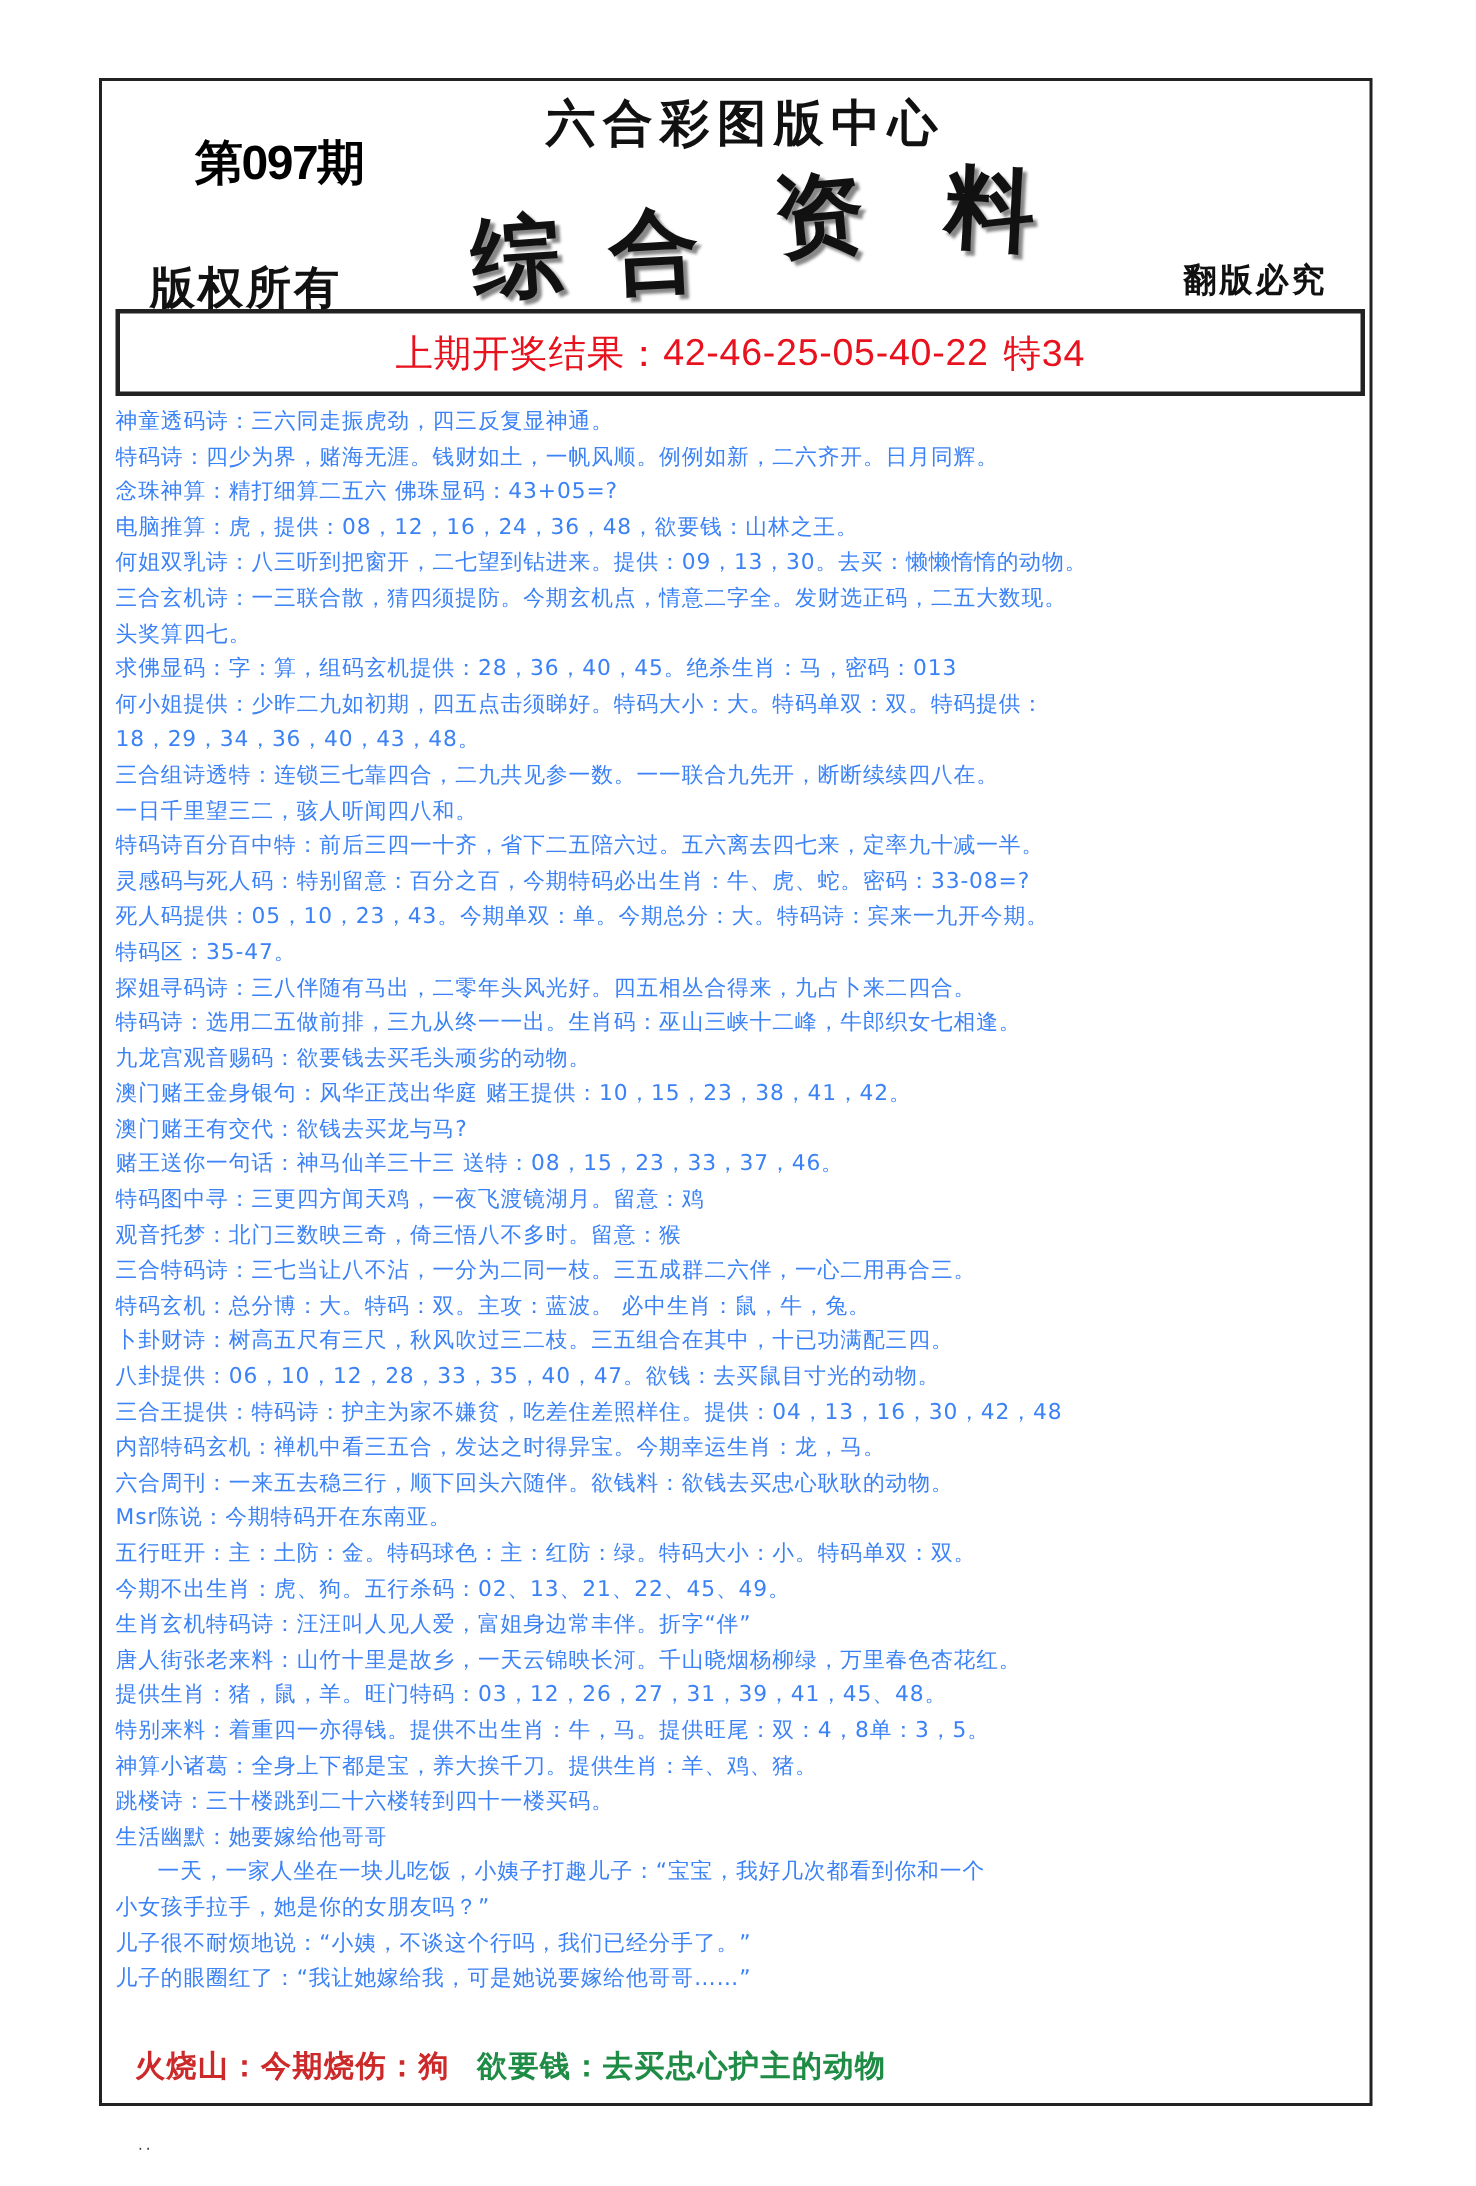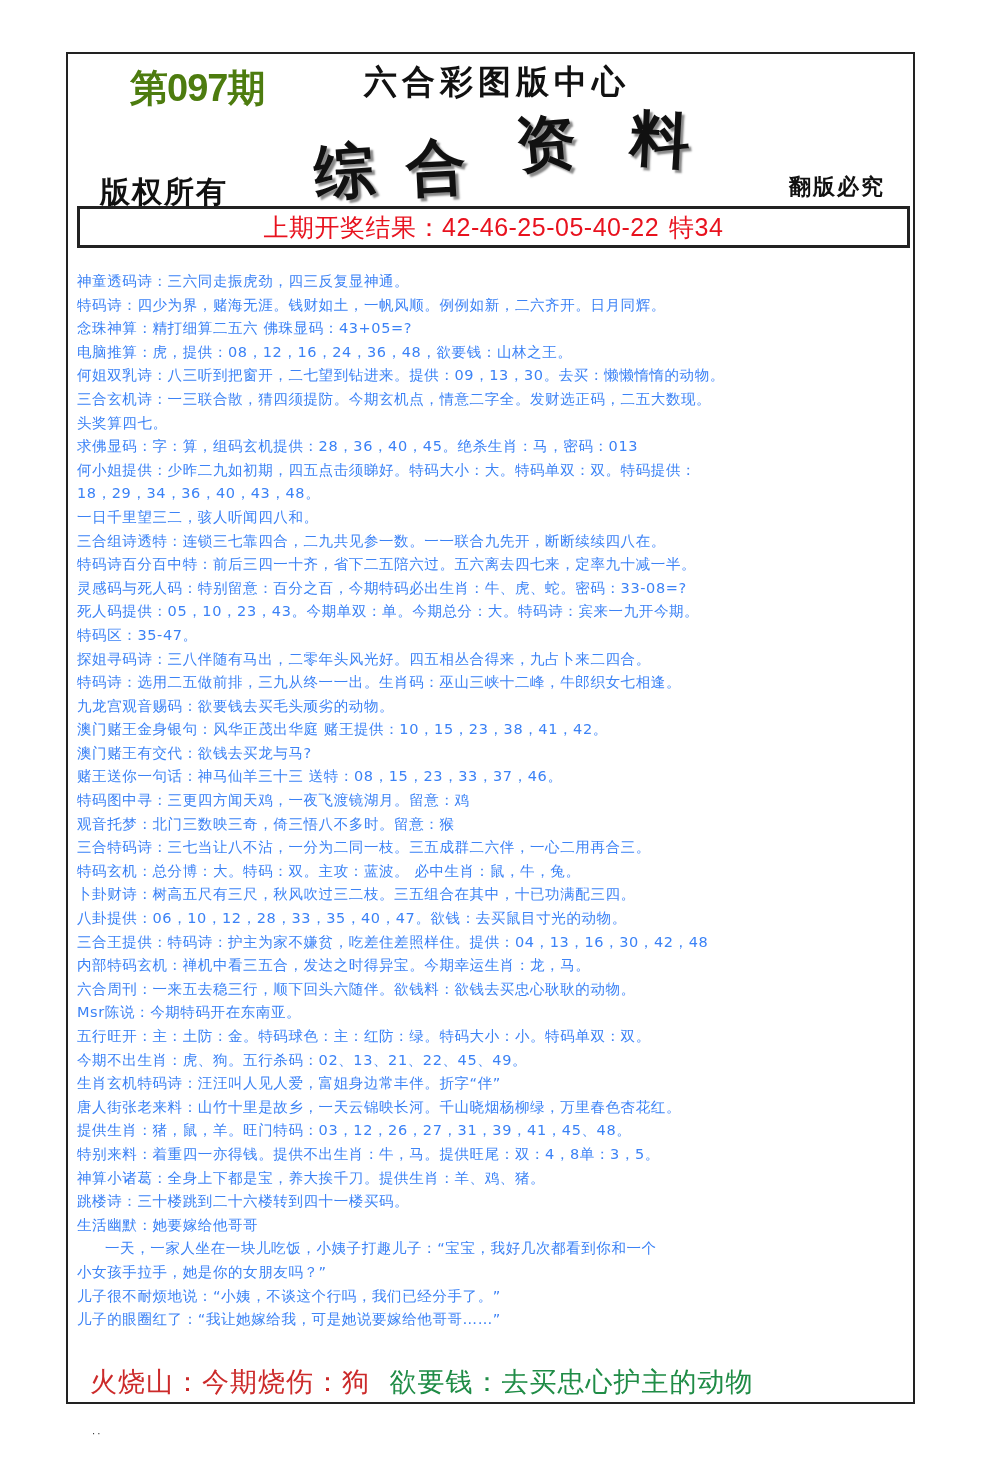--- a/index.html
+++ b/index.html
@@ -1,44 +1,44 @@
 <!DOCTYPE html>
 <html><head>
   <meta charset="utf-8">
   <style>
     html, body { margin: 0; padding: 0; background: #ffffff; }
     body { width: 984px; height: 1457px; position: relative; overflow: hidden;
            font-family: "DejaVu Sans", "Liberation Sans", sans-serif; color: #1a1a1a; }
     .sheet { position: absolute; left: 66px; top: 52px; width: 849px; height: 1352px;
              border: 2px solid #222; box-sizing: border-box; background: #fff; }
-    .issue { position: absolute; left: 62px; top: 9px; font-family: "Liberation Sans", sans-serif;
-             font-weight: bold; font-size: 38px; letter-spacing: -1px; color: #4d7c0f; }
+    .issue { position: absolute; left: 62px; top: 33px; font-family: "Liberation Sans", sans-serif;
+             font-weight: bold; font-size: 32px; letter-spacing: -1px; color: #000000; }
     .center-title { position: absolute; left: 296px; top: 6px; font-family: Liberation Mono, monospace;
                     font-weight: bold; font-size: 33px; letter-spacing: 5px; color: #111; }
     .big { position: absolute; font-family: "DejaVu Serif", serif; font-weight: bold;
            font-size: 60px; color: #111; text-shadow: 3px 3px 2px #888; }
     .big.c1 { left: 246px; top: 78px; transform: rotate(-4deg); }
     .big.c2 { left: 338px; top: 74px; transform: rotate(-3deg); }
     .big.c3 { left: 448px; top: 50px; transform: rotate(-5deg); }
     .big.c4 { left: 562px; top: 46px; transform: rotate(3deg); }
     .side-left { position: absolute; left: 32px; top: 118px; font-family: "DejaVu Serif", serif;
                  font-weight: bold; font-size: 30px; letter-spacing: 2px; color: #111; }
     .side-right { position: absolute; right: 28px; top: 118px; font-family: "DejaVu Serif", serif;
                   font-weight: bold; font-size: 22px; letter-spacing: 2px; color: #111; }
-    .result-box { position: absolute; left: 9px; top: 152px; width: 833px; height: 42px;
+    .result-box { position: absolute; left: 9px; top: 152px; width: 833px; height: 58px;
                   border: 3px solid #222; box-sizing: border-box; display: flex;
                   align-items: center; justify-content: center; }
     .result-text { font-family: "Liberation Sans", sans-serif; font-size: 25px; color: #e8121e;
                    letter-spacing: 0.5px; }
     .body { position: absolute; left: 9px; top: 216px; width: 835px; }
     .line { height: 23.6px; line-height: 23.6px; font-size: 14.5px; white-space: nowrap;
             font-family: "DejaVu Sans", sans-serif; color: #3b82f6; letter-spacing: 0.6px; }
     .line.indent { padding-left: 28px; }
     .banner { position: absolute; left: 22px; top: 1310px; white-space: nowrap;
-              font-family: "DejaVu Serif", serif; font-weight: normal; font-size: 27px; letter-spacing: 1px; text-align: center; }
+              font-family: "DejaVu Serif", serif; font-weight: bold; font-size: 20px; letter-spacing: 1px; text-align: center; }
     .banner .red { color: #cc2a2a; }
     .banner .green { color: #1f8c46; }
     .dots { position: absolute; left: 92px; top: 1428px; font-size: 10px; color: #333; letter-spacing: 2px; }
   </style>
 </head>
 <body>
 
 <div class="sheet">
   <div class="issue">第097期</div>
   <div class="center-title">六合彩图版中心</div>
@@ -59,22 +59,22 @@
     <div class="line">神童透码诗：三六同走振虎劲，四三反复显神通。</div>
     <div class="line">特码诗：四少为界，赌海无涯。钱财如土，一帆风顺。例例如新，二六齐开。日月同辉。</div>
     <div class="line">念珠神算：精打细算二五六    佛珠显码：43+05=?</div>
     <div class="line">电脑推算：虎，提供：08，12，16，24，36，48，欲要钱：山林之王。</div>
     <div class="line">何姐双乳诗：八三听到把窗开，二七望到钻进来。提供：09，13，30。去买：懒懒惰惰的动物。</div>
     <div class="line">三合玄机诗：一三联合散，猜四须提防。今期玄机点，情意二字全。发财选正码，二五大数现。</div>
     <div class="line">头奖算四七。</div>
     <div class="line">求佛显码：字：算，组码玄机提供：28，36，40，45。绝杀生肖：马，密码：013</div>
     <div class="line">何小姐提供：少昨二九如初期，四五点击须睇好。特码大小：大。特码单双：双。特码提供：</div>
     <div class="line">18，29，34，36，40，43，48。</div>
+    <div class="line">三合组诗透特：连锁三七靠四合，二九共见参一数。一一联合九先开，断断续续四八在。</div>
     <div class="line">一日千里望三二，骇人听闻四八和。</div>
-    <div class="line">三合组诗透特：连锁三七靠四合，二九共见参一数。一一联合九先开，断断续续四八在。</div>
     <div class="line">特码诗百分百中特：前后三四一十齐，省下二五陪六过。五六离去四七来，定率九十减一半。</div>
     <div class="line">灵感码与死人码：特别留意：百分之百，今期特码必出生肖：牛、虎、蛇。密码：33-08=?</div>
     <div class="line">死人码提供：05，10，23，43。今期单双：单。今期总分：大。特码诗：宾来一九开今期。</div>
     <div class="line">特码区：35-47。</div>
     <div class="line">探姐寻码诗：三八伴随有马出，二零年头风光好。四五相丛合得来，九占卜来二四合。</div>
     <div class="line">特码诗：选用二五做前排，三九从终一一出。生肖码：巫山三峡十二峰，牛郎织女七相逢。</div>
     <div class="line">九龙宫观音赐码：欲要钱去买毛头顽劣的动物。</div>
     <div class="line">澳门赌王金身银句：风华正茂出华庭  赌王提供：10，15，23，38，41，42。</div>
     <div class="line">澳门赌王有交代：欲钱去买龙与马?</div>
     <div class="line">赌王送你一句话：神马仙羊三十三 送特：08，15，23，33，37，46。</div>

